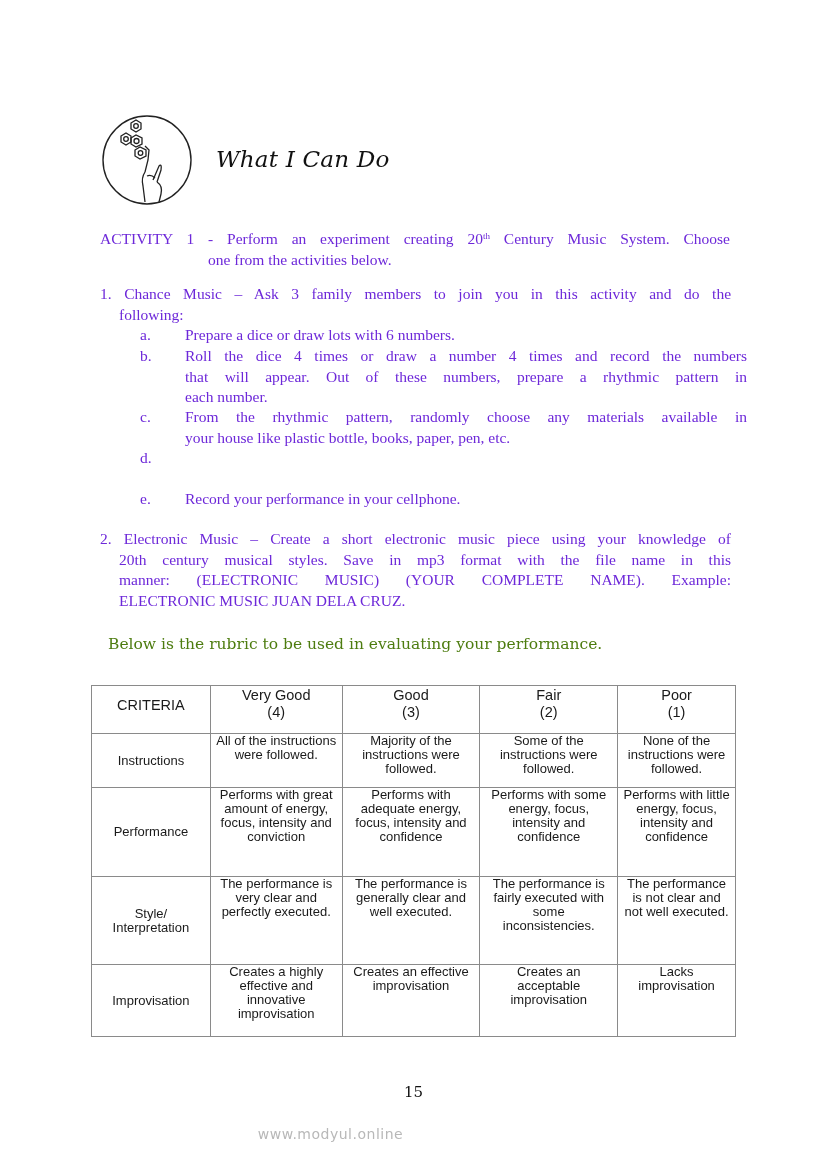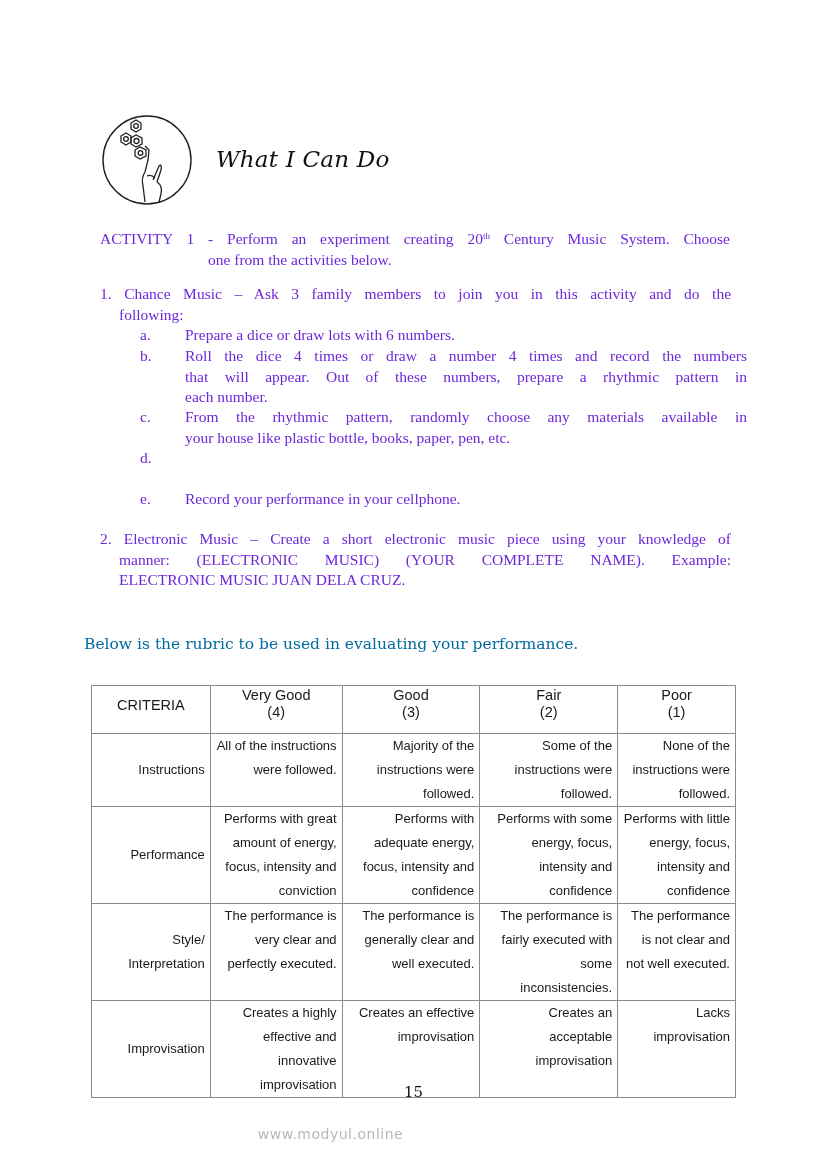--- a/index.html
+++ b/index.html
@@ -11,24 +11,24 @@
   .txt { font-family:"Liberation Serif", serif; font-size:15.5px; line-height:20.5px; color:#6d28d9; }
   #activity { left:100px; top:229px; width:630px; }
   #activity .line2 { padding-left:108px; }
   sup { font-size:9px; vertical-align:5px; line-height:0; }
   #item1 { left:100px; top:284px; width:631px; }
   .j-full { text-align:justify; text-align-last:justify; }
   .sub { position:absolute; left:140px; width:591px; }
   .sub .lbl { position:absolute; left:0; width:30px; }
   .sub .body { position:absolute; left:29px; width:562px;margin-left:16px; }
   #item2 { left:100px; top:529px; width:631px; }
-  #rubric-intro { left:84px; top:635px; font-family:"DejaVu Serif", serif; font-size:15.5px; color:#0369a1; }
+  #rubric-intro { left:108px; top:635px; font-family:"DejaVu Serif", serif; font-size:15.5px; color:#4d7c0f; }
   table#rubric { position:absolute; left:91px; top:685px; width:645px; border-collapse:collapse;
                  font-family:Liberation Sans, sans-serif; font-size:13px; color:#1a1a1a; }
-  #rubric td, #rubric th { border:1px solid #8a8a8a; padding:0 5px; vertical-align:top; text-align:right; font-weight:normal; line-height:24px; }
+  #rubric td, #rubric th { border:1px solid #8a8a8a; padding:0 5px; vertical-align:top; text-align:center; font-weight:normal; line-height:14px; }
   #rubric th { text-align:center; font-size:14.5px; line-height:17px; vertical-align:top; padding-top:1px; }
   #rubric th.crit { vertical-align:middle; padding-bottom:10px; }
   #rubric td.crit { vertical-align:middle; }
   .c0{width:108px;} .c1{width:121px;} .c2{width:127px;} .c3{width:127px;} .c4{width:107px;}
   #pageno { left:0; width:827px; top:1083px; text-align:center; font-family:"DejaVu Serif", serif; font-size:15px; color:#111; }
   #watermark { left:0; width:661px; top:1126px; text-align:center; font-family:"DejaVu Sans", sans-serif; font-size:14px; color:#b8b8b8; letter-spacing:0.5px; }
 </style>
 </head>
 <body>
 
@@ -95,20 +95,21 @@
 </div>
 <div class="sub txt" style="top:489px">
   <span class="lbl">e.</span>
   <div class="body">
     <div>Record your performance in your cellphone.</div>
   </div>
 </div>
 
 <div id="item2" class="abs txt">
   <div class="j-full"><span>2.</span> <span>Electronic Music – Create a short electronic music piece using your knowledge of</span></div>
+  <div class="j-full" style="padding-left:19px">20th century musical styles. Save in mp3 format with the file name in this</div>
   <div class="j-full" style="padding-left:19px">manner: (ELECTRONIC MUSIC) (YOUR COMPLETE NAME). Example:</div>
   <div style="padding-left:19px">ELECTRONIC MUSIC JUAN DELA CRUZ.</div>
 </div>
 
 <div id="rubric-intro" class="abs">Below is the rubric to be used in evaluating your performance.</div>
 
 <table id="rubric">
   <thead>
     <tr style="height:48px">
       <th class="c0 crit"><span>CRITERIA</span></th>

